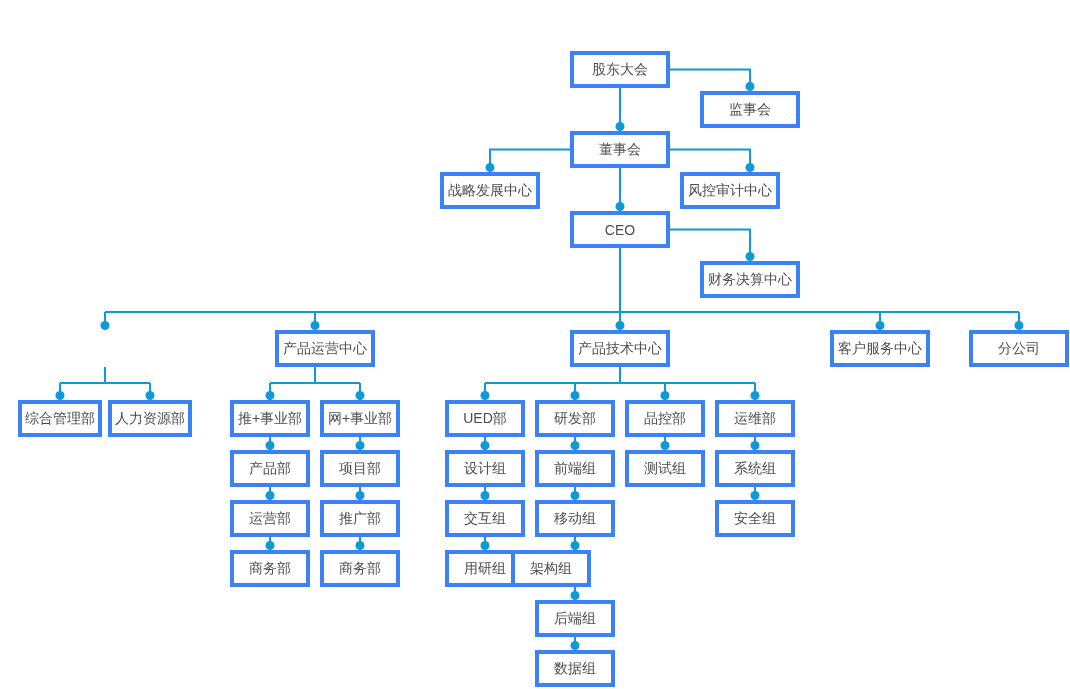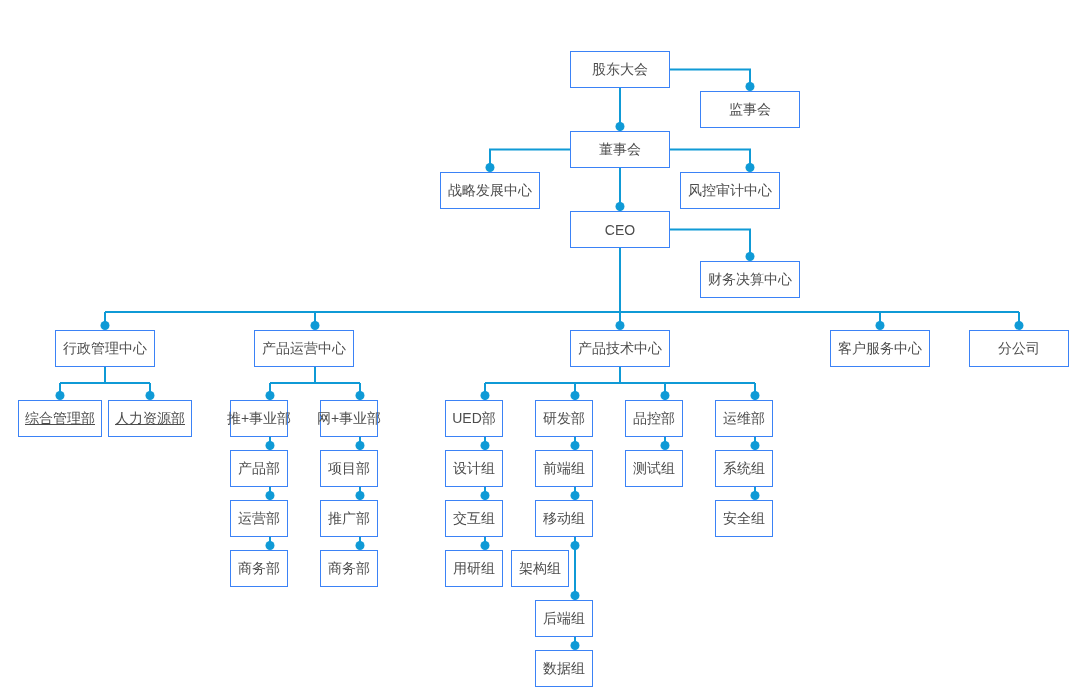--- a/index.html
+++ b/index.html
@@ -21,32 +21,32 @@
     top: 0;
     width: 1070px;
     height: 689px;
     z-index: 0;
   }
   .node {
     position: absolute;
     height: 37px;
     box-sizing: border-box;
     background: #ffffff;
-    border: 1px solid #3b82f6;
+    border: 4px solid #3b82f6;
     display: flex;
     align-items: center;
     justify-content: center;
     font-size: 14px;
     color: #4d4d4d;
     white-space: nowrap;
     z-index: 1;
   }
   .w100 { width: 100px; }
-  .w84  { width: 84px; text-decoration: underline; }
-  .w80  { width: 58px; }
+  .w84  { width: 84px; }
+  .w80  { width: 80px; }
 </style>
 </head>
 <body>
 
 <div class="canvas">
 
   <div class="connectors">
     <svg width="1070" height="689" viewBox="0 0 1070 689">
       <g stroke="#0f9ad6" stroke-width="2" fill="none">
         <polyline points="670,69.5 750,69.5 750,86.5"></polyline>
@@ -116,22 +116,21 @@
   </div>
 
   <div class="node w100" style="left:570px;top:51px">股东大会</div>
   <div class="node w100" style="left:700px;top:91px">监事会</div>
   <div class="node w100" style="left:570px;top:131px">董事会</div>
   <div class="node w100" style="left:440px;top:172px">战略发展中心</div>
   <div class="node w100" style="left:680px;top:172px">风控审计中心</div>
   <div class="node w100" style="left:570px;top:211px">CEO</div>
   <div class="node w100" style="left:700px;top:261px">财务决算中心</div>
 
-  <div class="node w100" style="left:55px;top:330px">行政管理中心</div>
-  <div class="node w100" style="left:254px;top:330px">产品运营中心</div>
+  <div class="node w100" style="left:275px;top:330px">产品运营中心</div>
   <div class="node w100" style="left:570px;top:330px">产品技术中心</div>
   <div class="node w100" style="left:830px;top:330px">客户服务中心</div>
   <div class="node w100" style="left:969px;top:330px">分公司</div>
 
   <div class="node w84" style="left:18px;top:400px">综合管理部</div>
   <div class="node w84" style="left:108px;top:400px">人力资源部</div>
 
   <div class="node w80" style="left:230px;top:400px">推+事业部</div>
   <div class="node w80" style="left:320px;top:400px">网+事业部</div>
   <div class="node w80" style="left:230px;top:450px">产品部</div>

